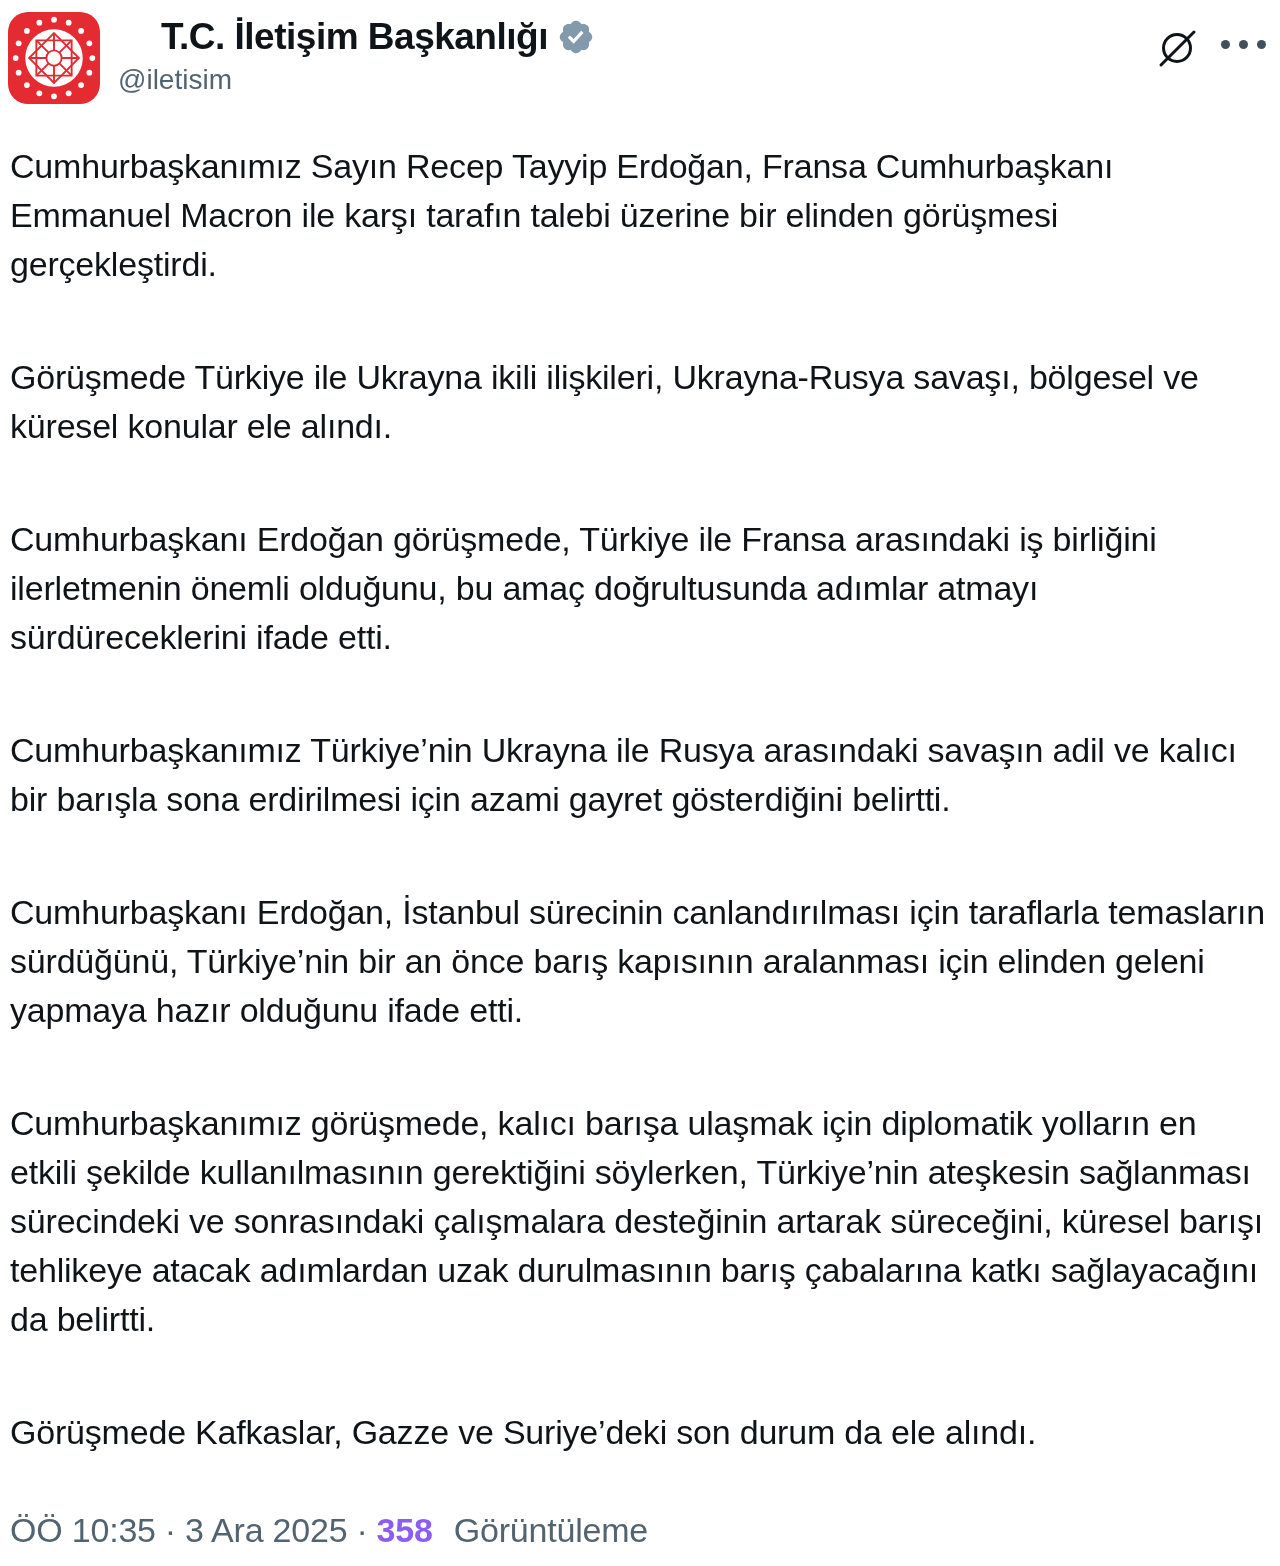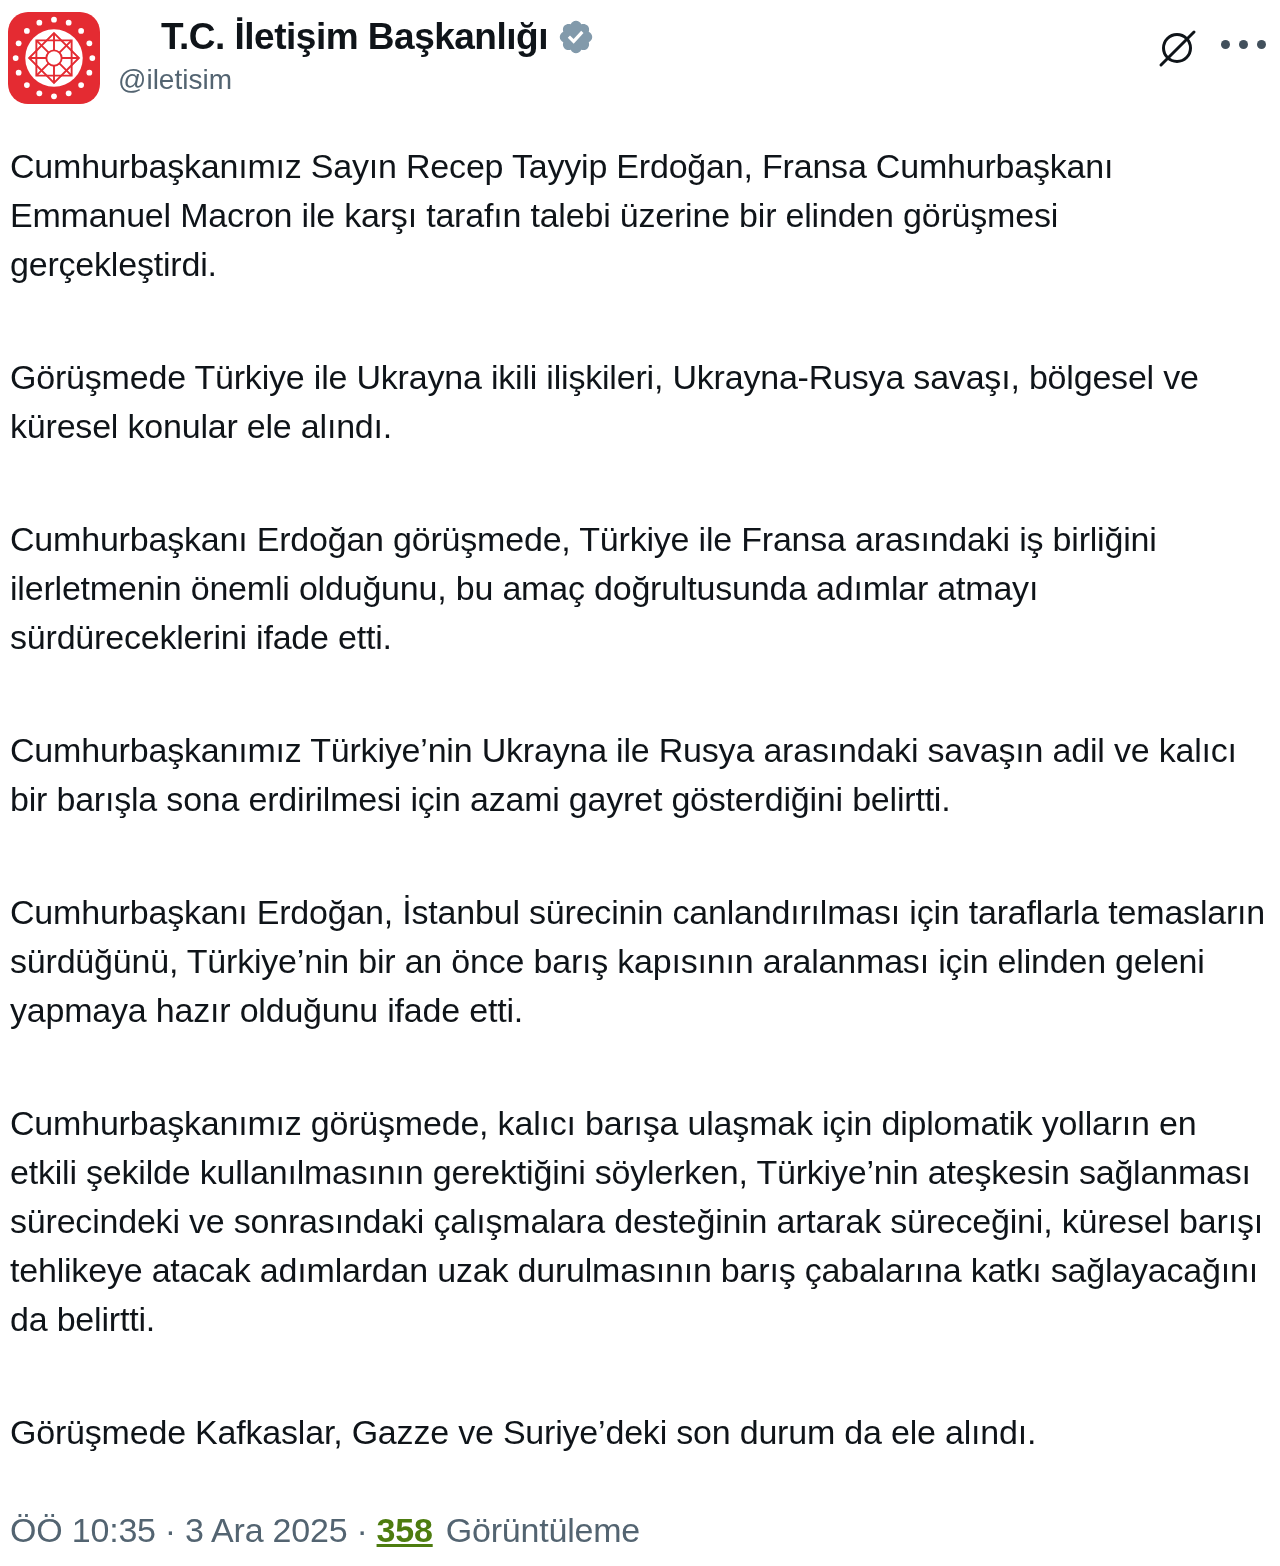--- a/index.html
+++ b/index.html
@@ -48,22 +48,22 @@
   
   .footer {
     padding: 0 4px 0 2px;
     font-size: 34px;
     line-height: 46px;
     color: #536471;
     letter-spacing: -0.2px;
     white-space: nowrap;
   }
   .footer .sep { margin: 0 9px; }
-  .footer .views { color: #4d7c0f; font-weight: 700; text-decoration: underline; }
-  .footer .views-label { margin-left: 13px; }
+  .footer .views { color: #8b5cf6; font-weight: 700; }
+  .footer .views-label { margin-left: 21px; }
 </style>
 </head>
 <body>
 
 <div class="post">
 
   <div class="header">
 
     <div class="avatar">
       <svg viewBox="0 0 96 96" aria-hidden="true">

